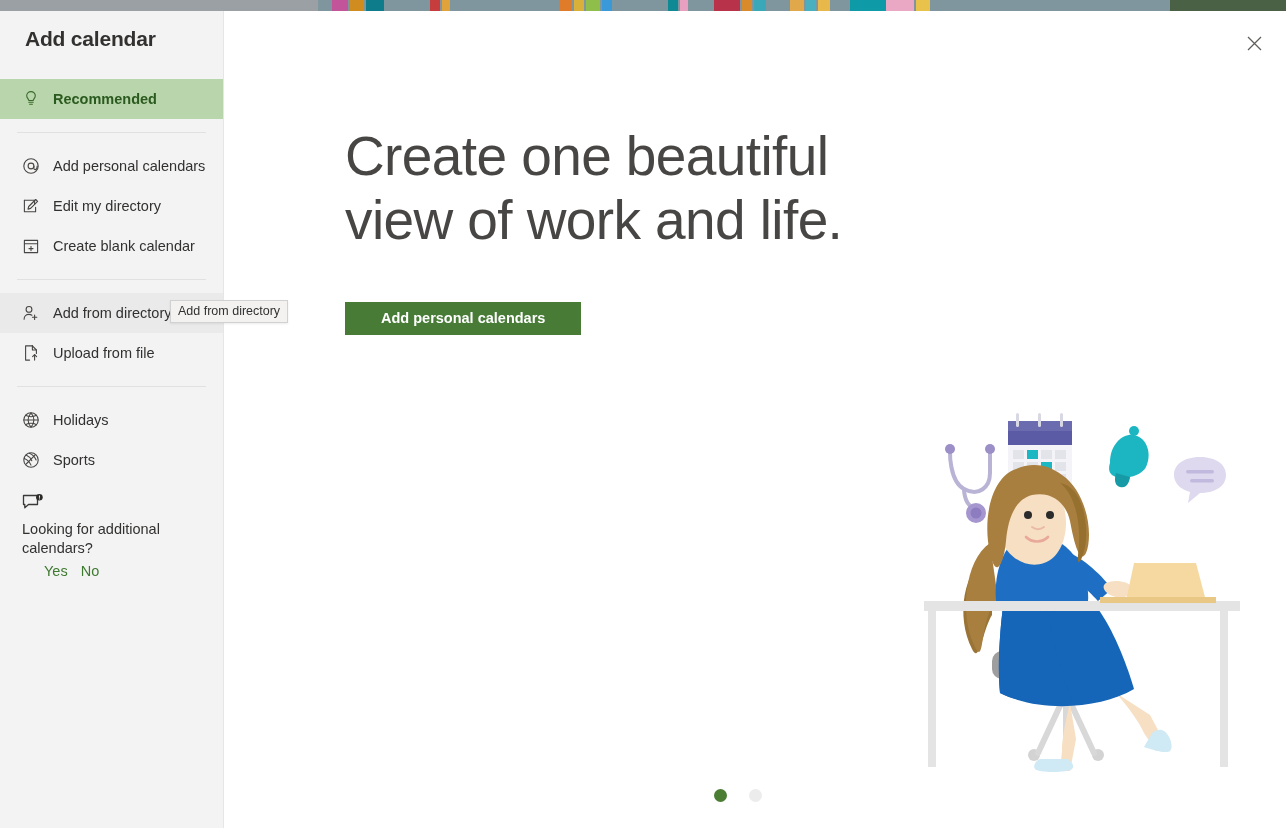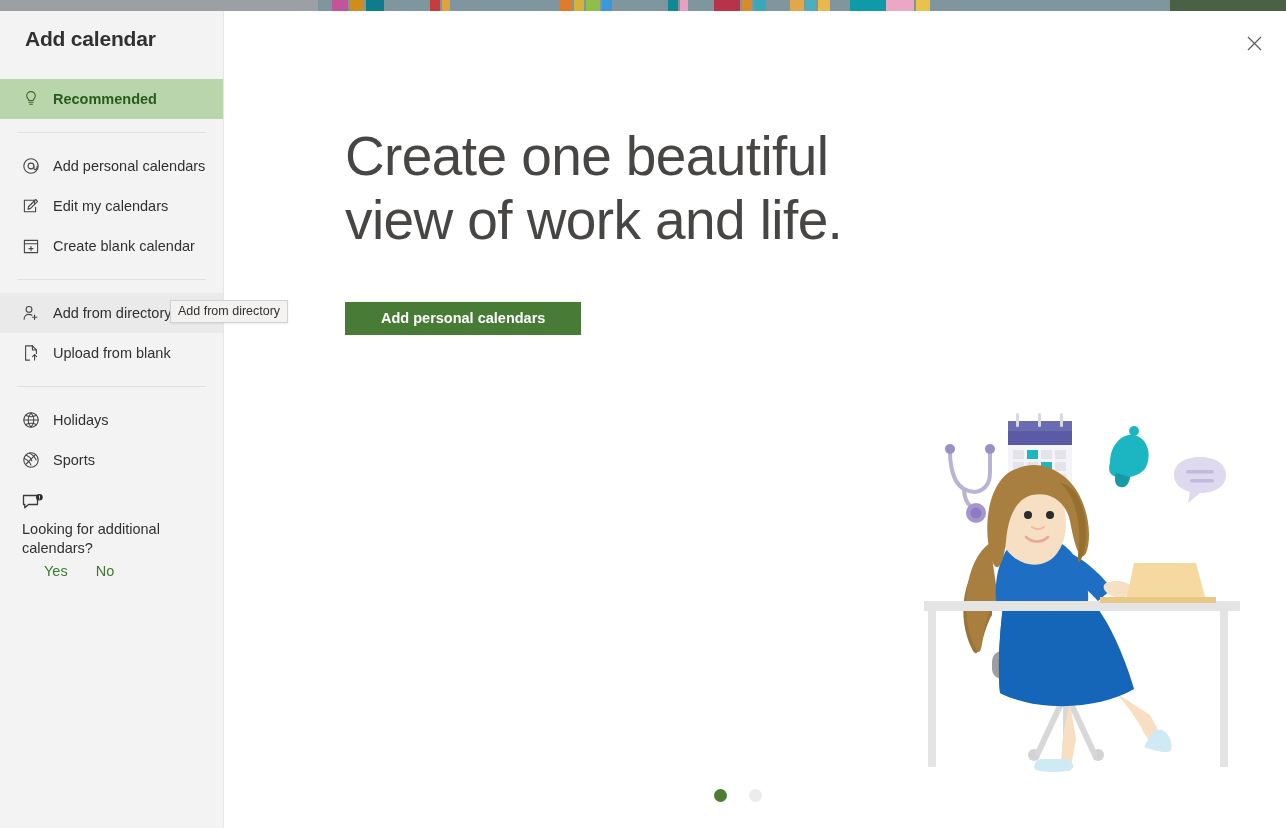--- a/index.html
+++ b/index.html
@@ -136,21 +136,21 @@
   .feedback-text {
     font-size: 14.5px;
     color: #323130;
     line-height: 19px;
     width: 165px;
   }
   .feedback-actions {
     margin-top: 5px;
     padding-left: 22px;
     display: flex;
-    gap: 28px;
+    gap: 13px;
   }
   .feedback-link {
     color: #3e7a30;
     font-size: 14.5px;
     cursor: pointer;
     text-decoration: none;
   }
 
   
   .tooltip {
@@ -303,21 +303,21 @@
             <span class="nav-label">Add personal calendars</span>
           </div>
           <div class="nav-item">
             <span class="nav-icon">
               <svg width="18" height="18" viewBox="0 0 18 18" fill="none" stroke="currentColor" stroke-width="1.1" stroke-linecap="round" stroke-linejoin="round">
                 <path d="M2.4 3.2h10.2v4"></path>
                 <path d="M2.4 3.2v11.6h11.2v-4.6"></path>
                 <path d="M15.6 4.4 8.6 11.4l-2.6.7.7-2.6 7-7z"></path>
               </svg>
             </span>
-            <span class="nav-label">Edit my calendars</span>
+            <span class="nav-label">Edit my directory</span>
           </div>
           <div class="nav-item">
             <span class="nav-icon">
               <svg width="18" height="18" viewBox="0 0 18 18" fill="none" stroke="currentColor" stroke-width="1.1" stroke-linecap="round" stroke-linejoin="round">
                 <rect x="2.4" y="3.4" width="13.2" height="12.2"></rect>
                 <path d="M2.4 6.8h13.2"></path>
                 <path d="M9 9.6v4"></path>
                 <path d="M7 11.6h4"></path>
               </svg>
             </span>
@@ -338,21 +338,21 @@
           <div class="nav-item">
             <span class="nav-icon">
               <svg width="18" height="18" viewBox="0 0 18 18" fill="none" stroke="currentColor" stroke-width="1.1" stroke-linecap="round" stroke-linejoin="round">
                 <path d="M10.4 1.9H3.6v14.2h4"></path>
                 <path d="M10.4 1.9 14.4 6v3.4"></path>
                 <path d="M10.4 1.9v4.1h4"></path>
                 <path d="M12.6 16.1v-5.3"></path>
                 <path d="M10.6 12.6l2-2 2 2"></path>
               </svg>
             </span>
-            <span class="nav-label">Upload from blank</span>
+            <span class="nav-label">Upload from file</span>
           </div>
           <div class="nav-sep"></div>
           <div class="nav-item">
             <span class="nav-icon">
               <svg width="18" height="18" viewBox="0 0 18 18" fill="none" stroke="currentColor" stroke-width="1.1" stroke-linecap="round" stroke-linejoin="round">
                 <circle cx="9" cy="9" r="7.2"></circle>
                 <path d="M1.8 9h14.4"></path>
                 <path d="M9 1.8c2 2.3 2.9 4.8 2.9 7.2s-.9 4.9-2.9 7.2c-2-2.3-2.9-4.8-2.9-7.2S7 4.1 9 1.8z"></path>
                 <path d="M3.5 4.3c1.6.9 3.5 1.4 5.5 1.4s3.9-.5 5.5-1.4"></path>
                 <path d="M3.5 13.7c1.6-.9 3.5-1.4 5.5-1.4s3.9.5 5.5 1.4"></path>

